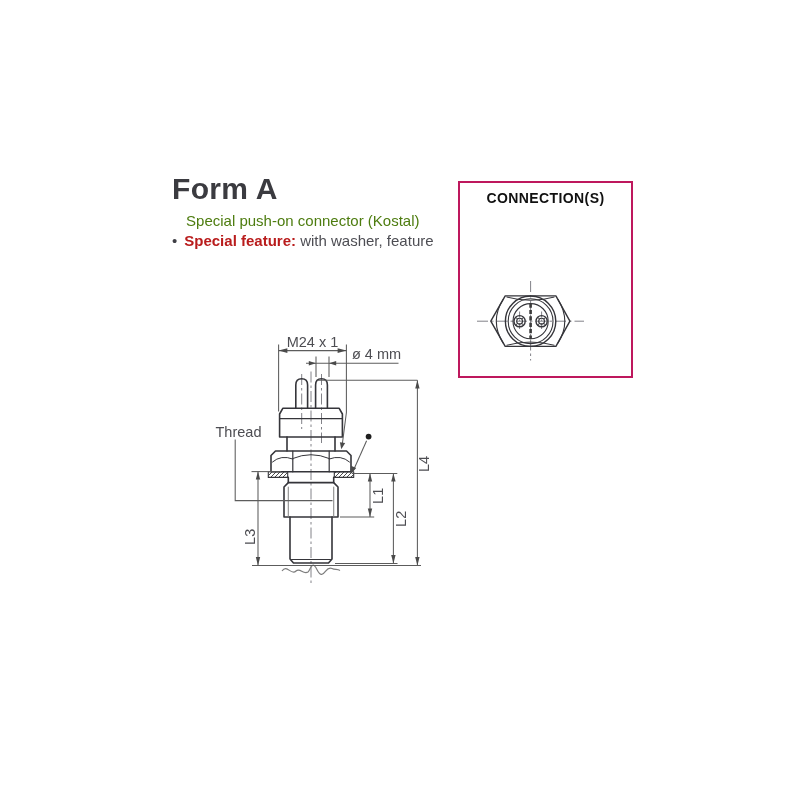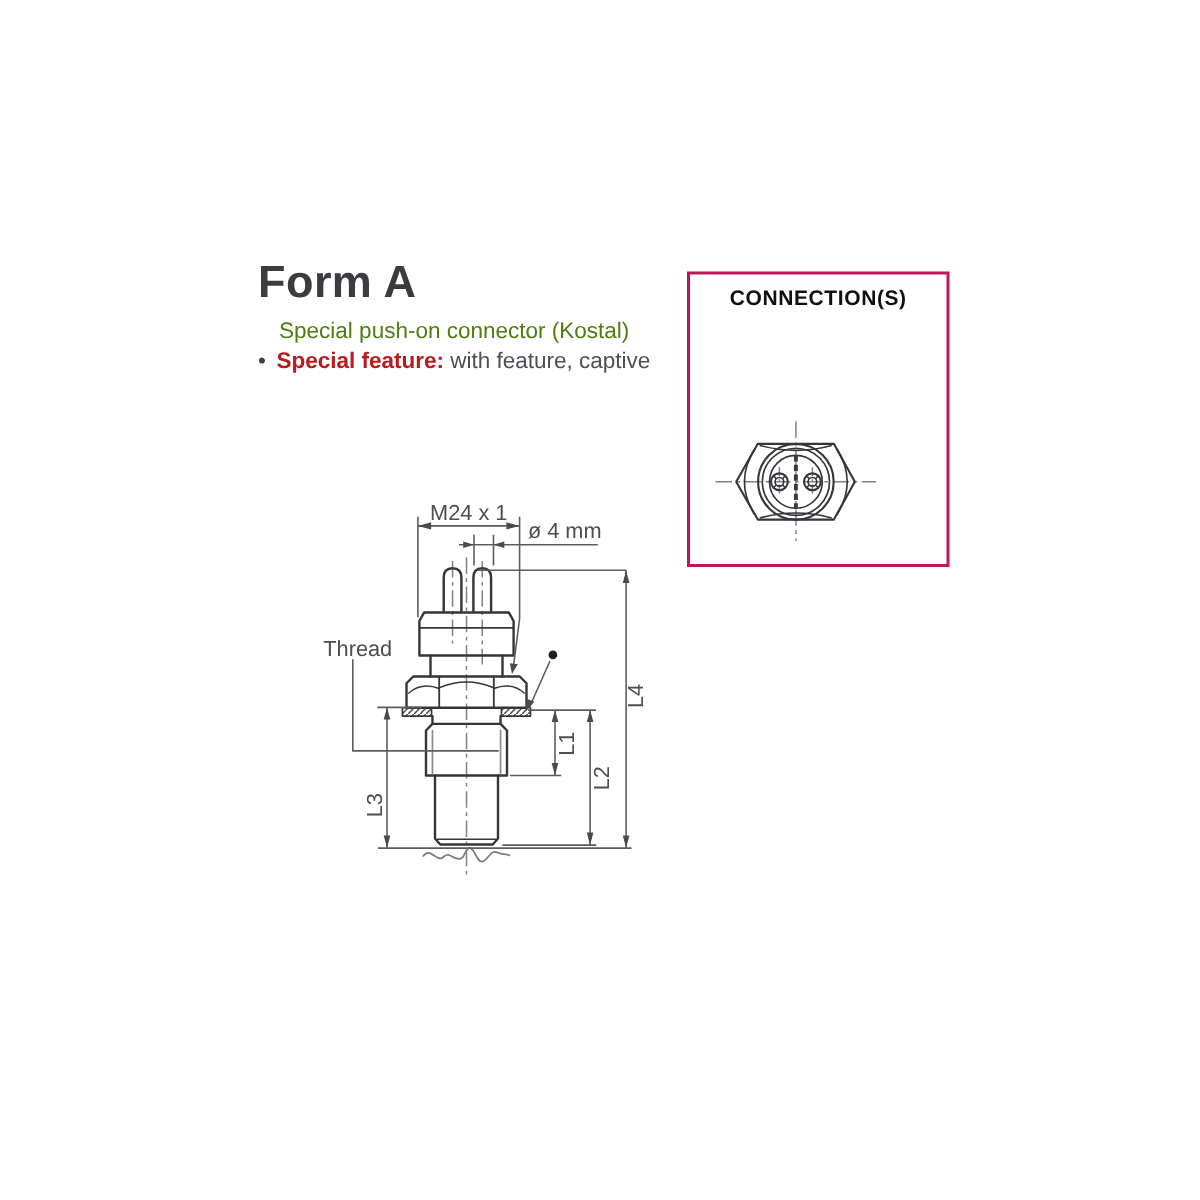--- a/index.html
+++ b/index.html
@@ -19,21 +19,21 @@
   svg text{font-family:"Liberation Sans",sans-serif;}
 </style>
 </head>
 <body>
 
 <div class="page">
 
   <div class="header">
     <h1 class="page-title">Form A</h1>
     <p class="subtitle">Special push-on connector (Kostal)</p>
-    <p class="feature"><span class="bullet">•</span><strong>Special feature:</strong> <span>with feature, captive</span></p>
+    <p class="feature"><span class="bullet">•</span><strong>Special feature:</strong> <span>with washer, feature</span></p>
   </div>
 
   <div class="connection-panel">
     <div class="connection-title">CONNECTION(S)</div>
   </div>
 
   <svg class="art" width="800" height="800" viewBox="0 0 800 800">
     <defs>
       <pattern id="hatch" width="4" height="4" patternUnits="userSpaceOnUse">
         <path d="M0,4 L4,0" stroke="#4a4a4a" stroke-width="1"></path>

